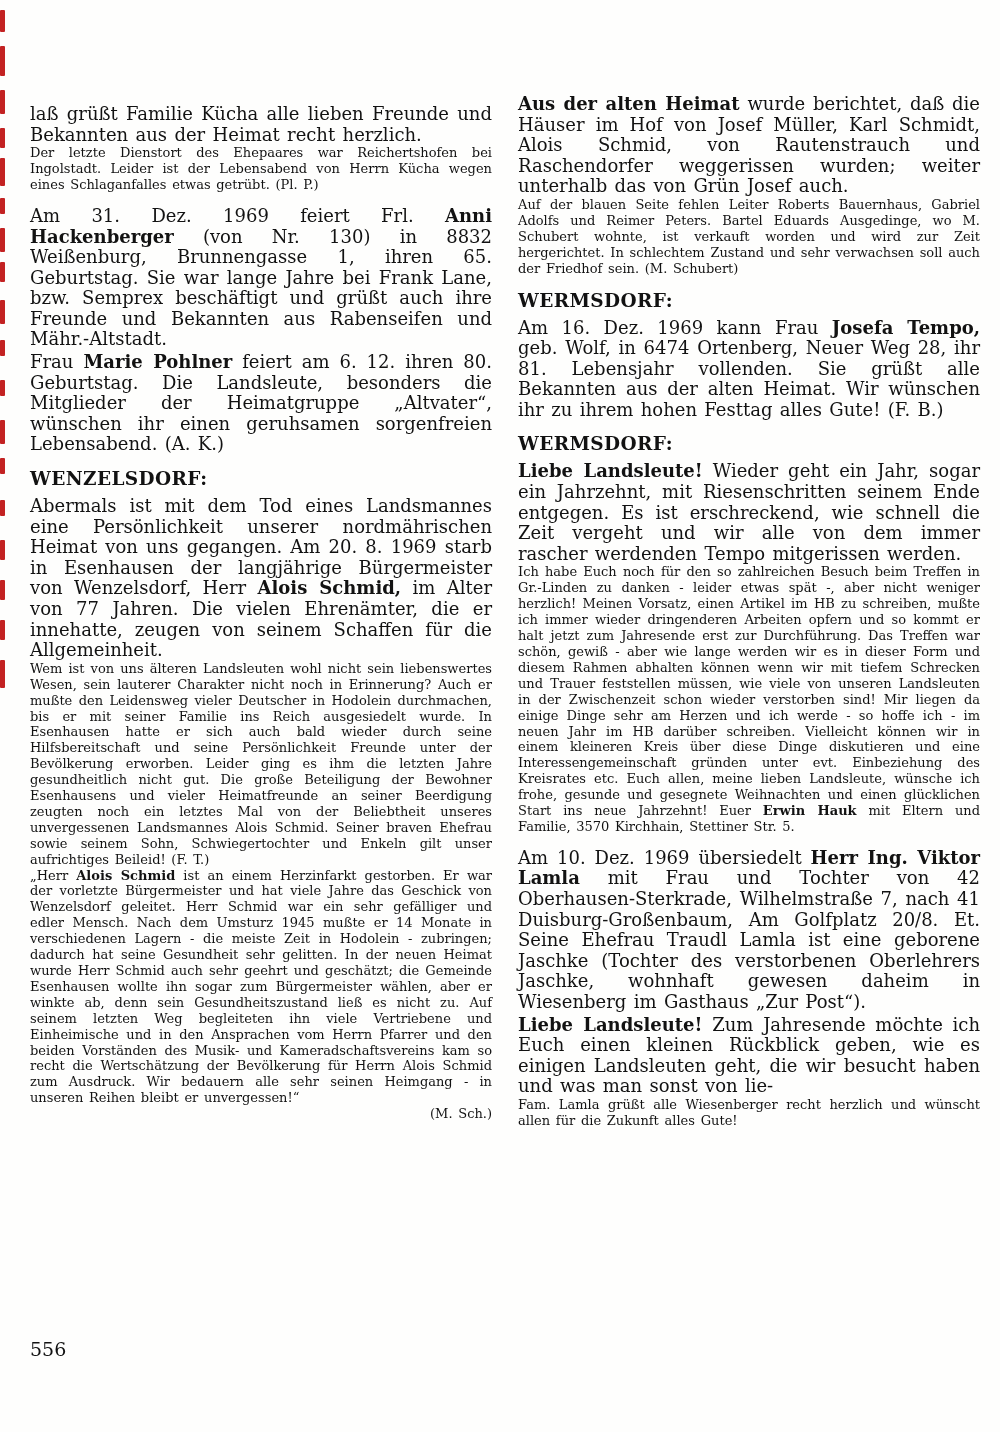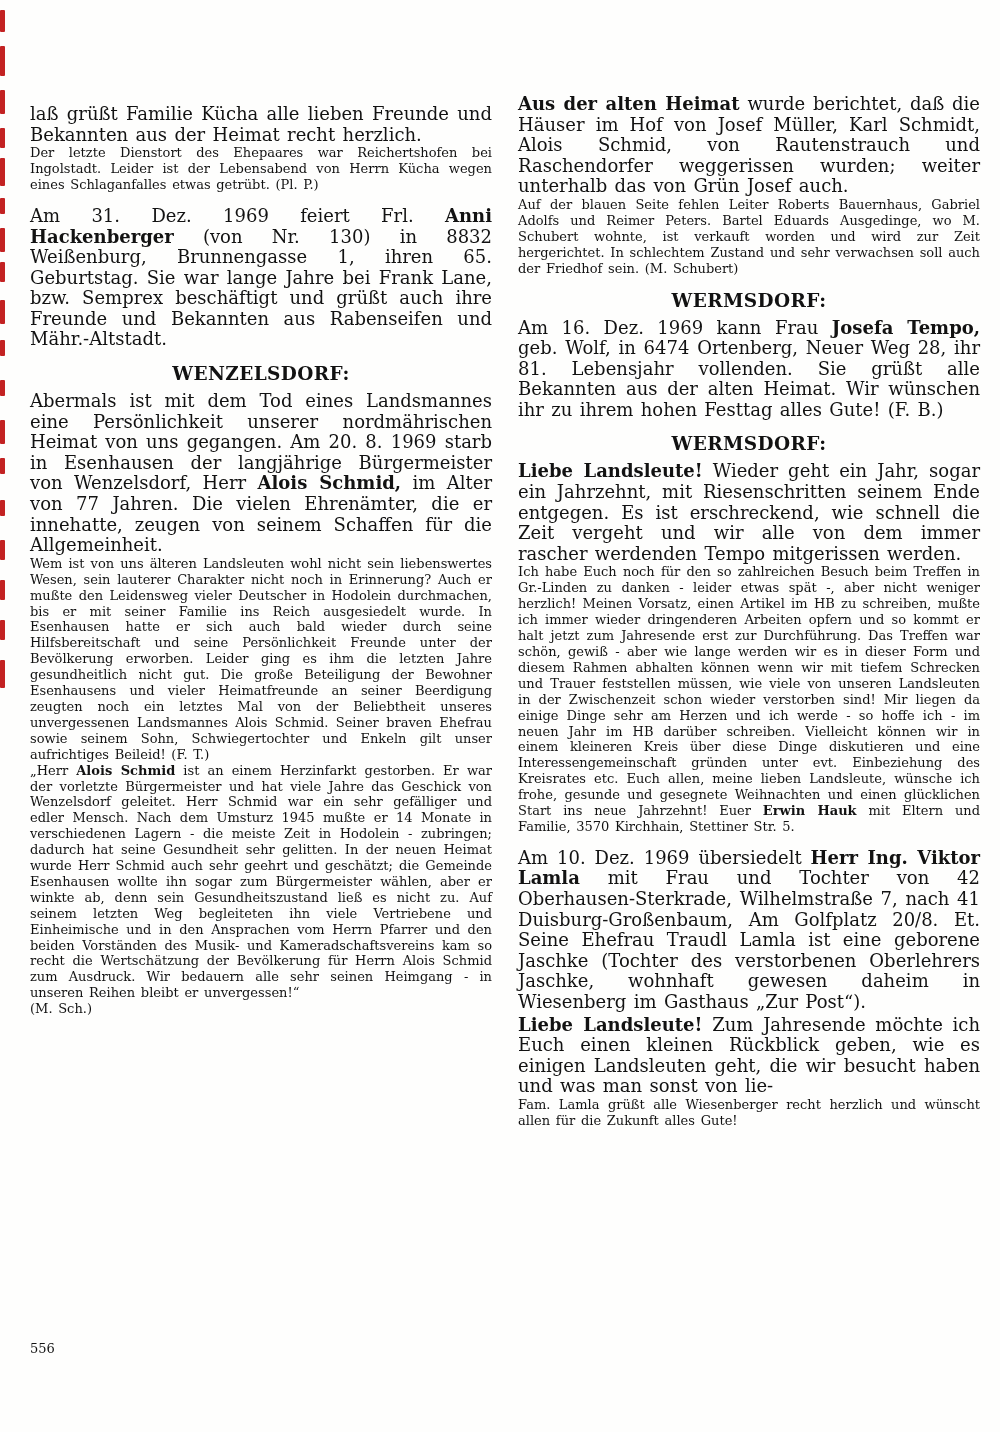--- a/index.html
+++ b/index.html
@@ -11,31 +11,31 @@
     position:relative;
     overflow:hidden;
   }
   .page { position:absolute; inset:0; background:#fefefd; }
   .col { position:absolute; top:104px; width:462px; }
   .col-left  { left:30px; }
   .col-right { left:518px; top:94px; }
   .para { margin:0; text-align:justify; }
   .para.large { font-size:18px;  line-height:20.6px; word-spacing:0.09em; }
   .para.small { font-size:13px; line-height:15.9px; word-spacing:0.12em; }
-  .para.right { }
+  .para.right { text-align:right; }
   .b { font-weight:bold; }
   .heading {
     font-weight:bold; font-size:18.5px; line-height:21px;
-    margin:13px 0 7px 0; letter-spacing:0.4px; text-align:center;
+    margin:13px 0 7px 0; letter-spacing:0.4px; text-align:left;
   }
   .col > .para.small + .para.large { margin-top:13px; }
   .col > .para.large + .para.large { margin-top:2px; }
   .page-number {
     position:absolute; left:30px; top:1338px;
-    font-size:13px; line-height:22px;
+    font-size:19px; line-height:22px;
   }
   .edge-mark { position:absolute; left:0; width:5px; border-radius:1px; }
 </style>
 </head>
 <body>
 
 <div class="page">
   <div id="edge-marks">
       <div class="edge-mark" style="top: 10px; height: 22px; background: rgb(195, 34, 34);"></div>
       <div class="edge-mark" style="top: 46px; height: 30px; background: rgb(195, 34, 34);"></div>
@@ -53,20 +53,21 @@
       <div class="edge-mark" style="top: 500px; height: 16px; background: rgb(195, 34, 34);"></div>
       <div class="edge-mark" style="top: 540px; height: 20px; background: rgb(195, 34, 34);"></div>
       <div class="edge-mark" style="top: 580px; height: 20px; background: rgb(195, 34, 34);"></div>
       <div class="edge-mark" style="top: 620px; height: 20px; background: rgb(195, 34, 34);"></div>
       <div class="edge-mark" style="top: 660px; height: 28px; background: rgb(195, 34, 34);"></div>
     </div>
   <div class="col col-left" id="col-left">
       <p class="para large"><span>laß grüßt Familie Kücha alle lieben Freunde und Bekannten aus der Heimat recht herzlich.</span></p>
       <p class="para small"><span>Der letzte Dienstort des Ehepaares war Reichertshofen bei Ingolstadt. Leider ist der Lebensabend von Herrn Kücha wegen eines Schlaganfalles etwas getrübt. (Pl. P.)</span></p>
       <p class="para large"><span>Am 31. Dez. 1969 feiert Frl. </span><span class="b">Anni Hackenberger</span><span> (von Nr. 130) in 8832 Weißenburg, Brunnengasse 1, ihren 65. Geburtstag. Sie war lange Jahre bei Frank Lane, bzw. Semprex beschäftigt und grüßt auch ihre Freunde und Bekannten aus Rabenseifen und Mähr.-Altstadt.</span></p>
+      <p class="para large"><span>Frau </span><span class="b">Marie Pohlner</span><span> feiert am 6. 12. ihren 80. Geburtstag. Die Landsleute, besonders die Mitglieder der Heimatgruppe „Altvater“, wünschen ihr einen geruhsamen sorgenfreien Lebensabend. (A. K.)</span></p>
       <div class="heading">WENZELSDORF:</div>
       <p class="para large"><span>Abermals ist mit dem Tod eines Landsmannes eine Persönlichkeit unserer nordmährischen Heimat von uns gegangen. Am 20. 8. 1969 starb in Esenhausen der langjährige Bürgermeister von Wenzelsdorf, Herr </span><span class="b">Alois Schmid,</span><span> im Alter von 77 Jahren. Die vielen Ehrenämter, die er innehatte, zeugen von seinem Schaffen für die Allgemeinheit.</span></p>
       <p class="para small"><span>Wem ist von uns älteren Landsleuten wohl nicht sein liebenswertes Wesen, sein lauterer Charakter nicht noch in Erinnerung? Auch er mußte den Leidensweg vieler Deutscher in Hodolein durchmachen, bis er mit seiner Familie ins Reich ausgesiedelt wurde. In Esenhausen hatte er sich auch bald wieder durch seine Hilfsbereitschaft und seine Persönlichkeit Freunde unter der Bevölkerung erworben. Leider ging es ihm die letzten Jahre gesundheitlich nicht gut. Die große Beteiligung der Bewohner Esenhausens und vieler Heimatfreunde an seiner Beerdigung zeugten noch ein letztes Mal von der Beliebtheit unseres unvergessenen Landsmannes Alois Schmid. Seiner braven Ehefrau sowie seinem Sohn, Schwiegertochter und Enkeln gilt unser aufrichtiges Beileid! (F. T.)</span></p>
       <p class="para small"><span>„Herr </span><span class="b">Alois Schmid</span><span> ist an einem Herzinfarkt gestorben. Er war der vorletzte Bürgermeister und hat viele Jahre das Geschick von Wenzelsdorf geleitet. Herr Schmid war ein sehr gefälliger und edler Mensch. Nach dem Umsturz 1945 mußte er 14 Monate in verschiedenen Lagern - die meiste Zeit in Hodolein - zubringen; dadurch hat seine Gesundheit sehr gelitten. In der neuen Heimat wurde Herr Schmid auch sehr geehrt und geschätzt; die Gemeinde Esenhausen wollte ihn sogar zum Bürgermeister wählen, aber er winkte ab, denn sein Gesundheitszustand ließ es nicht zu. Auf seinem letzten Weg begleiteten ihn viele Vertriebene und Einheimische und in den Ansprachen vom Herrn Pfarrer und den beiden Vorständen des Musik- und Kameradschaftsvereins kam so recht die Wertschätzung der Bevölkerung für Herrn Alois Schmid zum Ausdruck. Wir bedauern alle sehr seinen Heimgang - in unseren Reihen bleibt er unvergessen!“</span></p>
       <p class="para small right"><span>(M. Sch.)</span></p>
     </div>
   <div class="col col-right" id="col-right">
       <p class="para large"><span class="b">Aus der alten Heimat</span><span> wurde berichtet, daß die Häuser im Hof von Josef Müller, Karl Schmidt, Alois Schmid, von Rautenstrauch und Raschendorfer weggerissen wurden; weiter unterhalb das von Grün Josef auch.</span></p>
       <p class="para small"><span>Auf der blauen Seite fehlen Leiter Roberts Bauernhaus, Gabriel Adolfs und Reimer Peters. Bartel Eduards Ausgedinge, wo M. Schubert wohnte, ist verkauft worden und wird zur Zeit hergerichtet. In schlechtem Zustand und sehr verwachsen soll auch der Friedhof sein. (M. Schubert)</span></p>
       <div class="heading">WERMSDORF:</div>

